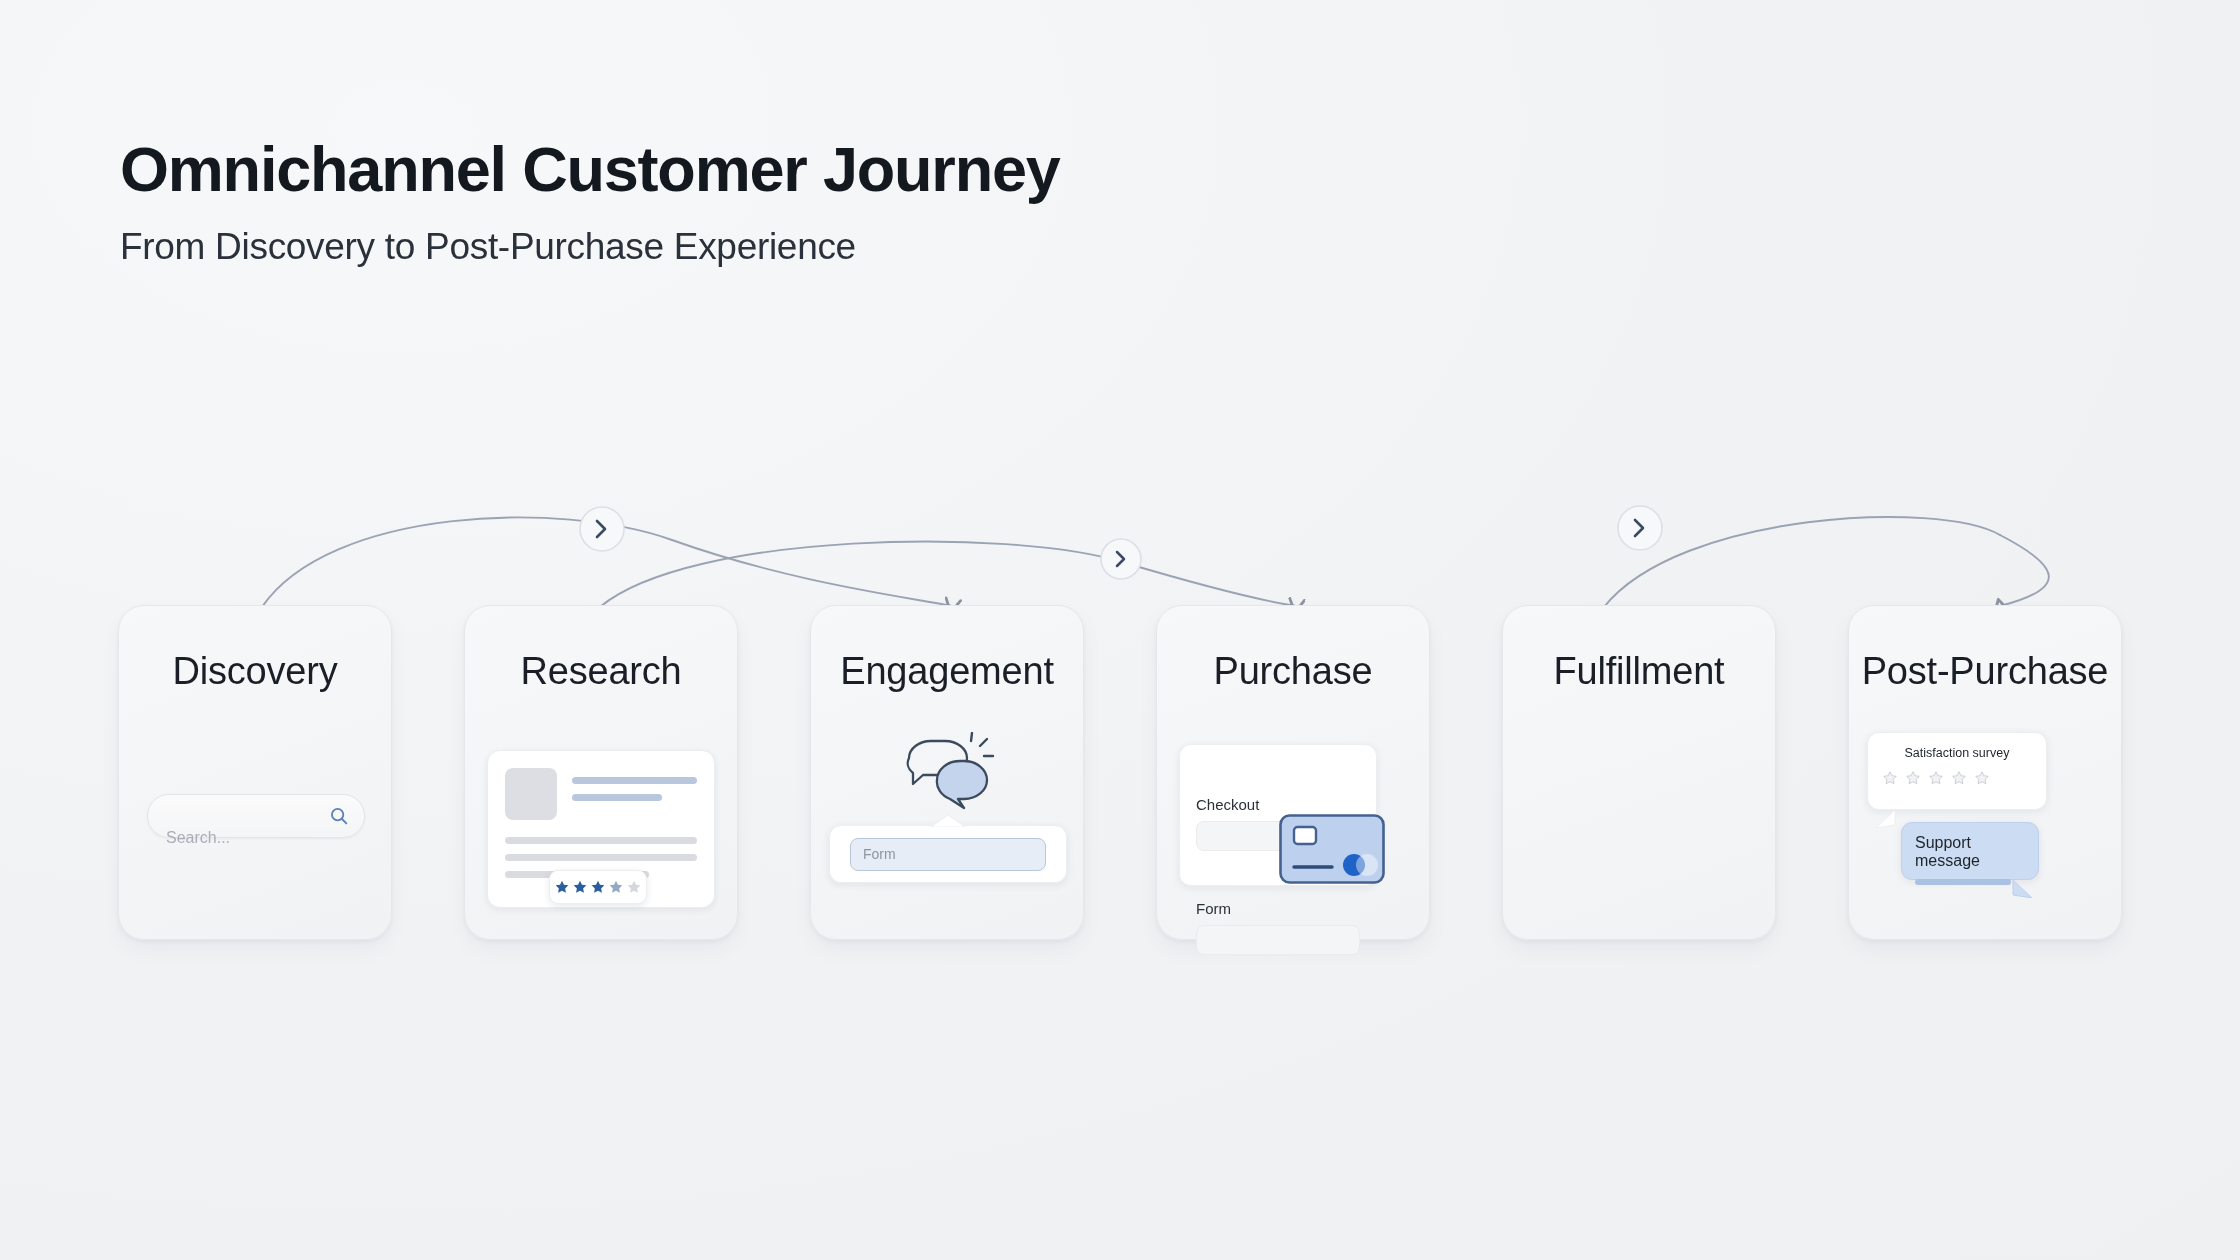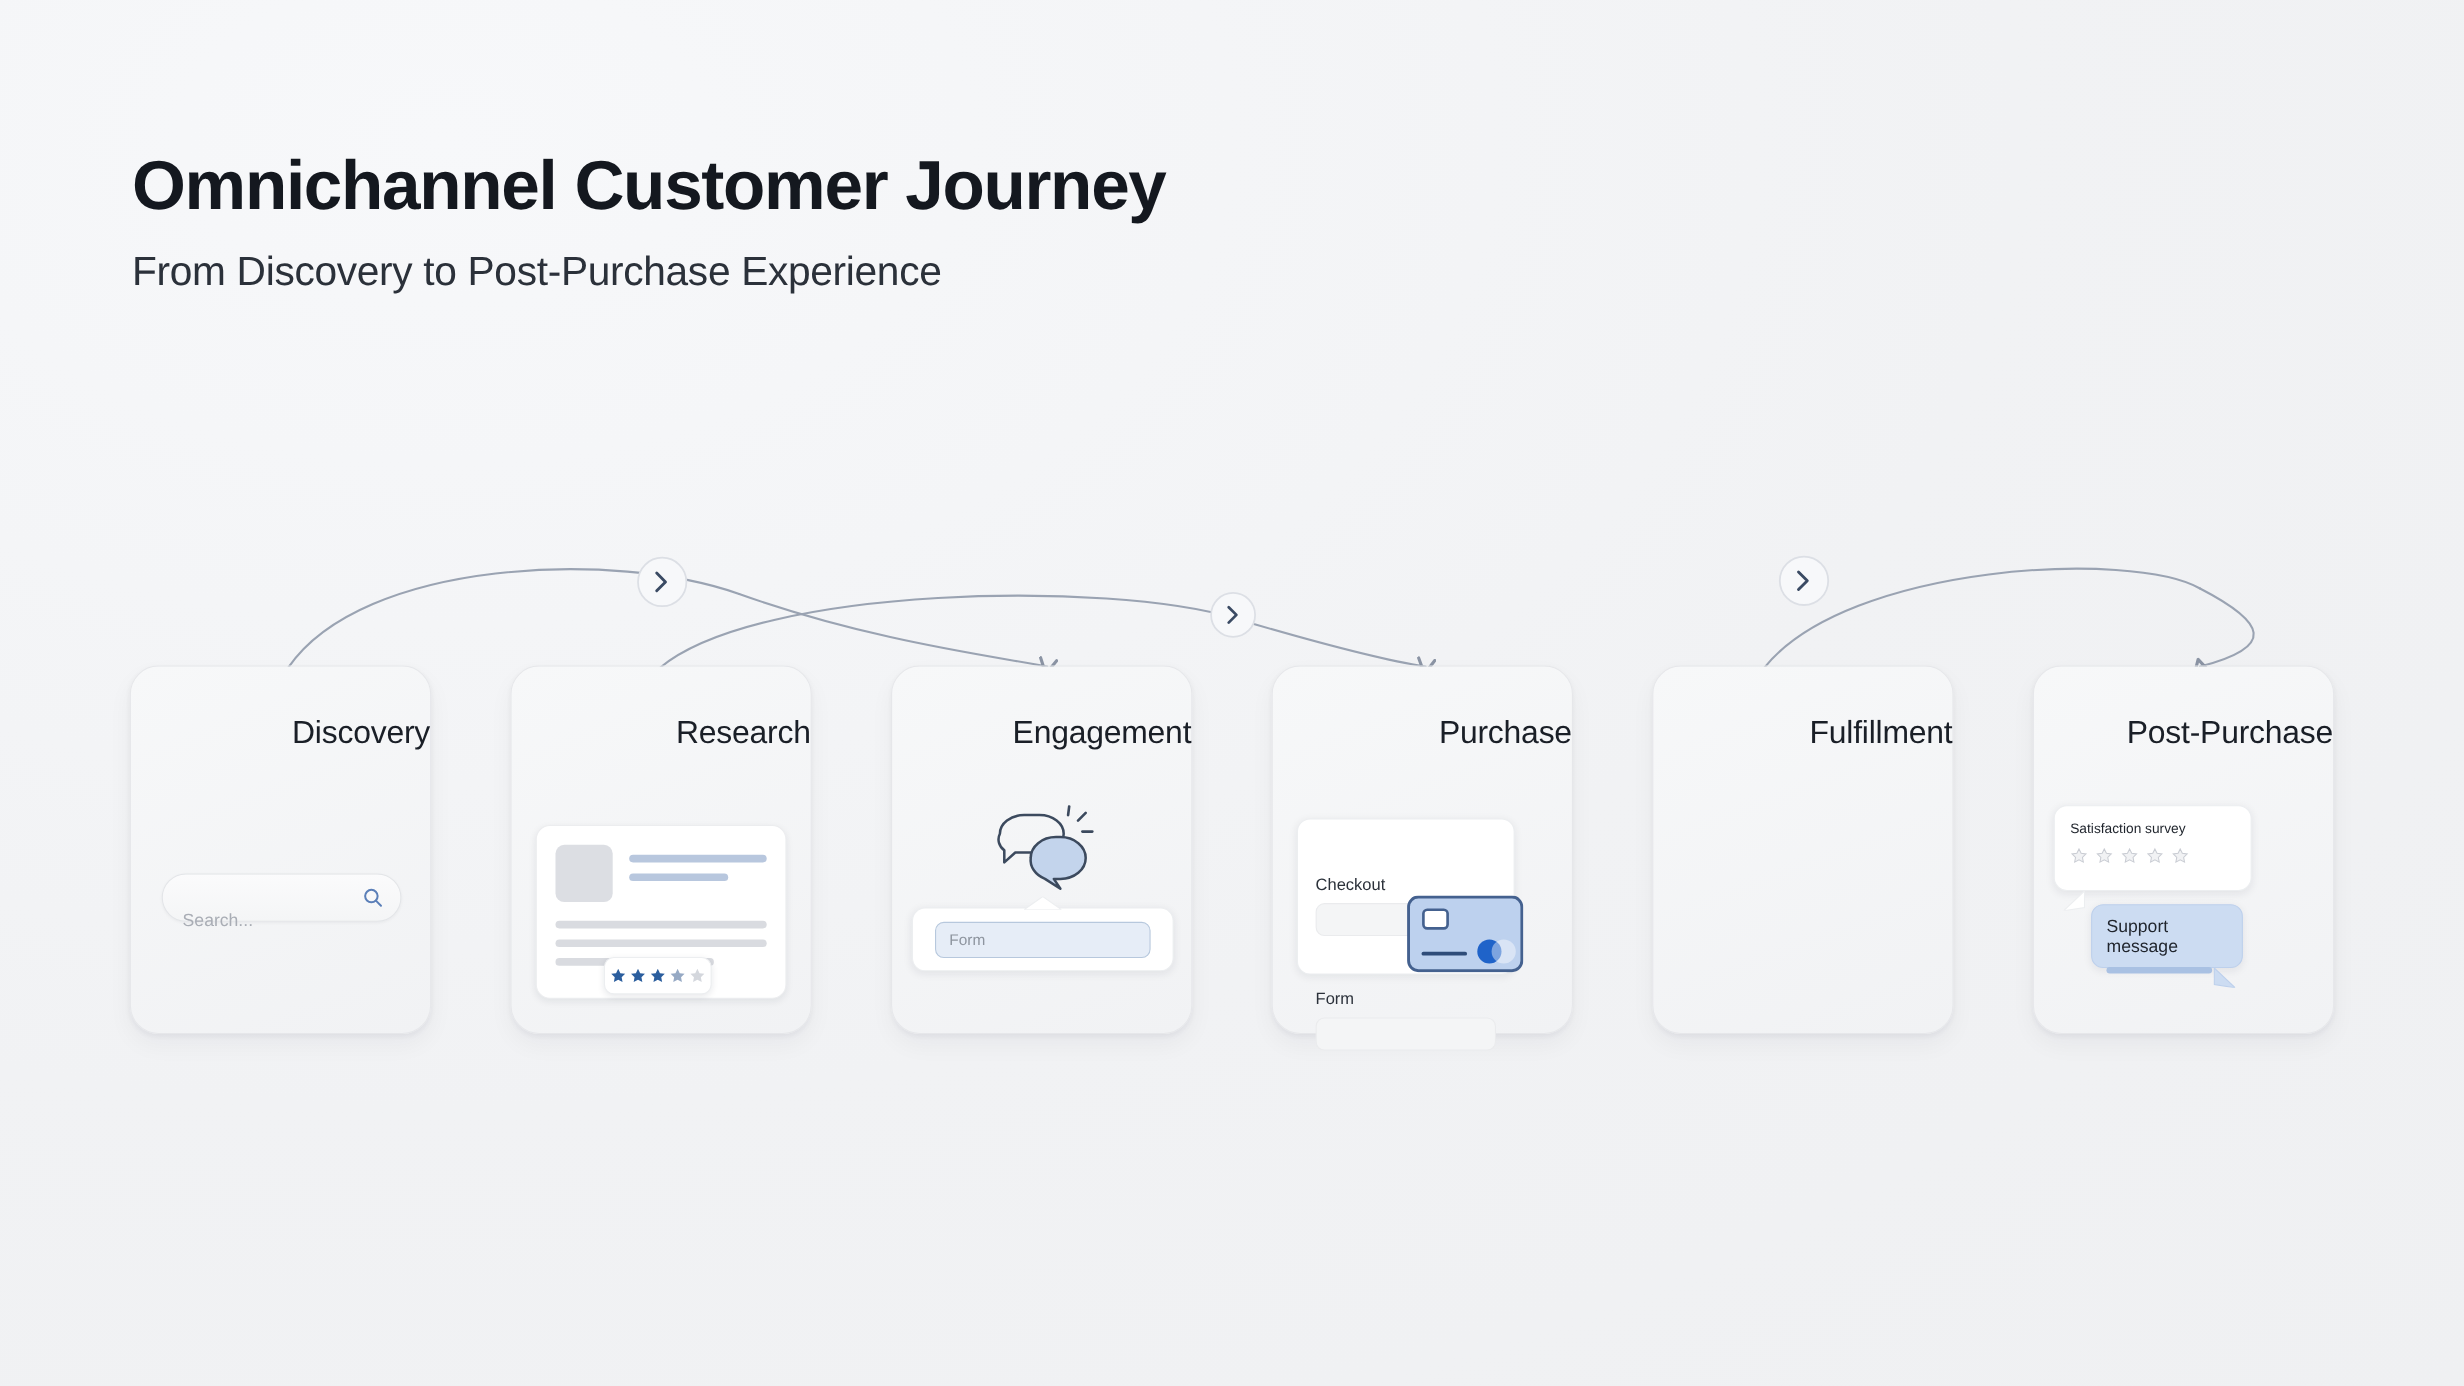--- a/index.html
+++ b/index.html
@@ -51,22 +51,22 @@
     border-radius:26px;
     background:linear-gradient(160deg,#f7f8f9 0%, #f1f2f4 100%);
     border:1px solid #e6e7ea;
     box-shadow: 0 2px 5px rgba(20,28,46,0.045),
                 0 10px 22px rgba(20,28,46,0.045);
     overflow:visible;
   }
   .card-title {
     position:absolute;
     top:44px; left:0; right:0;
-    text-align:right;
-    font-size:29px;
+    text-align:center;
+    font-size:38px;
     font-weight:400;
     color:#1a1f27;
     letter-spacing:-0.2px;
   }
   .card-body {
     position:absolute;
     top:96px; left:0; right:0; bottom:0;
   }
 
   
@@ -207,21 +207,21 @@
   .survey-bubble {
     position:absolute;
     left:18px; top:30px;
     width:180px; height:78px;
     background:#ffffff;
     border-radius:12px;
     border:1px solid #eceef0;
     box-shadow:0 2px 8px rgba(20,28,46,0.08);
     padding:13px 14px;
   }
-  .survey-label { font-size:12.5px; color:#1f242c; }
+  .survey-label { font-size:12.5px; color:#1f242c;text-align:center; }
   .survey-stars { margin-top:10px; display:flex; gap:7px; }
   .survey-tail { position:absolute; left:8px; top:77px; width:20px; height:18px; }
   .support-bubble {
     position:absolute;
     left:52px; top:120px;
     width:138px; height:58px;
     background:#ccdcf2;
     border-radius:11px;
     border:1px solid #bdd0ec;
     box-shadow:0 2px 8px rgba(20,28,46,0.08);

